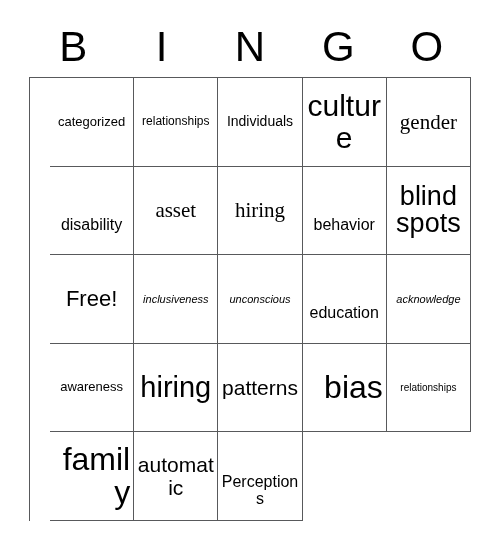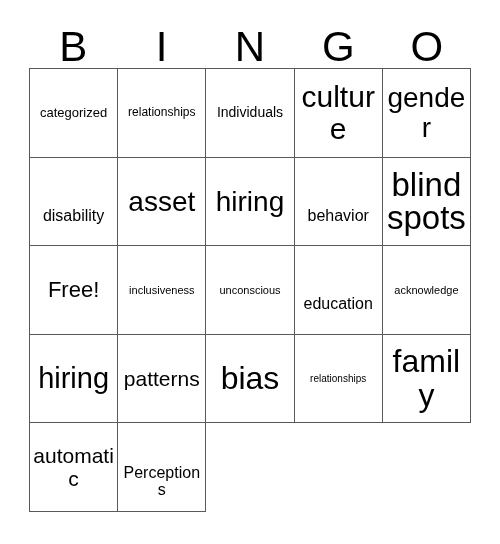--- a/index.html
+++ b/index.html
@@ -42,30 +42,31 @@
     font-weight: 400;
     letter-spacing: 0px;
     color: #000000;
     user-select: none;
   }
 
   
   #bingo-grid {
     position: absolute;
     left: 29px;
-    top: 68px;
+    top: 77px;
     width: 442px;
     height: 444px;
     display: grid;
     grid-template-columns: repeat(5, 1fr);
     grid-template-rows: repeat(5, 1fr);
     border-top: 1px solid #58595b;
     border-left: 1px solid #58595b;
     box-sizing: border-box;
     background: #ffffff;
+    padding-left: 20px;
   }
   .bingo-cell {
     border-right: 1px solid #58595b;
     border-bottom: 1px solid #58595b;
     box-sizing: border-box;
     display: flex;
     align-items: center;
     justify-content: center;
     text-align: center;
     padding: 2px 3px;
@@ -76,31 +77,31 @@
     display: block;
     width: 100%;
     line-height: 1.05;
     word-wrap: break-word;
     overflow-wrap: break-word;
     hyphens: none;
   }
 
   
   .fs-xs   { font-size: 10px;  line-height: 1.1; }
-  .fs-s    { font-size: 11px;  line-height: 1.1; }
+  .fs-s    { font-size: 11px;  line-height: 1.1; font-style: italic; }
   .fs-sm   { font-size: 12px;  line-height: 1.1; }
   .fs-m    { font-size: 13px;  line-height: 1.1; }
   .fs-ml   { font-size: 14px;  line-height: 1.1; }
   .fs-l    { font-size: 16px;  line-height: 1.1; margin-top: 28px; }
   .fs-xl   { font-size: 21px;  line-height: 1.1; }
   .fs-2xl  { font-size: 30px;  line-height: 1.05; }
-  .fs-3xl  { font-size: 33px;  line-height: 1.02; }
-  .fs-4xl  { font-size: 28px;  line-height: 1.05; }
+  .fs-3xl  { font-size: 27px;  line-height: 1.02; }
+  .fs-4xl  { font-size: 21px;  line-height: 1.05; font-family: Liberation Serif, serif; }
   .fs-5xl  { font-size: 29px;  line-height: 1.05; }
-  .fs-6xl  { font-size: 32px;  line-height: 1.05; }
+  .fs-6xl  { font-size: 32px;  line-height: 1.05; text-align: right; }
   .fs-free { font-size: 22px;  line-height: 1.05; }
 </style>
 </head>
 <body>
 
 <div id="bingo-card">
 
   <div id="bingo-header">
     <div class="header-letter">B</div>
     <div class="header-letter">I</div>
@@ -153,20 +154,23 @@
         <span class="cell-text fs-s">unconscious</span>
       </div>
 
     <div class="bingo-cell">
         <span class="cell-text fs-l">education</span>
       </div>
     <div class="bingo-cell">
         <span class="cell-text fs-s">acknowledge</span>
       </div>
     <div class="bingo-cell">
+        <span class="cell-text fs-m">awareness</span>
+      </div>
+    <div class="bingo-cell">
         <span class="cell-text fs-5xl">hiring</span>
       </div>
     <div class="bingo-cell">
         <span class="cell-text fs-xl">patterns</span>
       </div>
 
     <div class="bingo-cell">
         <span class="cell-text fs-6xl">bias</span>
       </div>
     <div class="bingo-cell">

